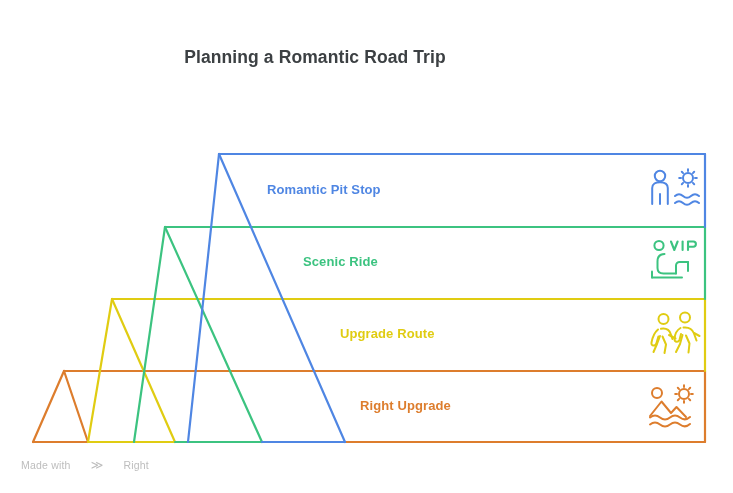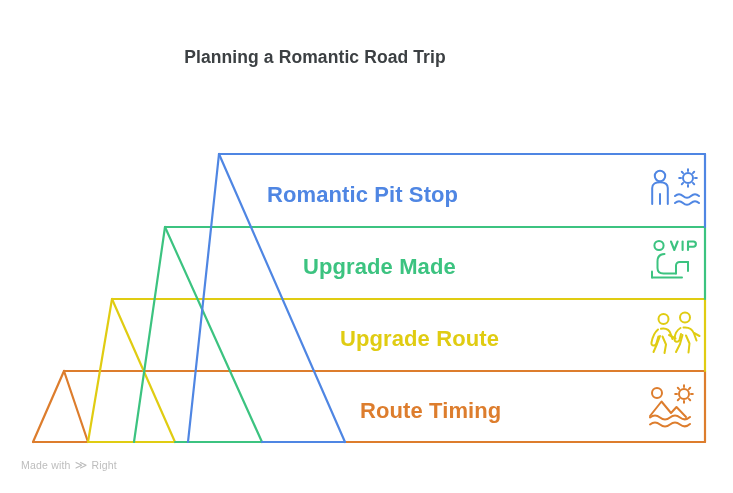--- a/index.html
+++ b/index.html
@@ -26,32 +26,32 @@
     color: #3c4043;
     letter-spacing: 0.1px;
   }
   #diagram {
     position: absolute;
     top: 0;
     left: 0;
   }
   .tier-label {
     position: absolute;
-    font-size: 22px;
+    font-size: 13px;
     font-weight: bold;
     white-space: nowrap;
     letter-spacing: 0.1px;
   }
   #watermark {
     position: absolute;
     left: 21px;
     top: 459px;
     display: flex;
     align-items: center;
-    gap: 4px;
+    gap: 20px;
     font-size: 10.5px;
     color: #bdbdbd;
     letter-spacing: 0.2px;
   }
   #watermark .wm-logo {
     display: inline-block;
     line-height: 1;
     font-size: 12px;
     color: #bdbdbd;
     transform: translateY(-0.5px);
@@ -171,23 +171,23 @@
 
     <path d="M 2 32 L 13.5 17.5 L 23 29 L 28.5 23 L 38 33"></path>
 
     <path d="M 2 33.5 Q 7 29.5 12 33.5 T 22 33.5 T 32 33.5 T 42 33"></path>
     <path d="M 2 40.5 Q 7 36.5 12 40.5 T 22 40.5 T 32 40.5 T 42 40"></path>
   </g>
 </svg>
 
 <div class="tier-label" style="left:267px; top:182px; color:#4f86e3;">Romantic Pit Stop</div>
 
-<div class="tier-label" style="left:303px; top:254px; color:#3cc380;">Upgrade Made</div>
+<div class="tier-label" style="left:303px; top:254px; color:#3cc380;">Scenic Ride</div>
 
 <div class="tier-label" style="left:340px; top:326px; color:#e0cc12;">Upgrade Route</div>
 
-<div class="tier-label" style="left:360px; top:398px; color:#dd7d2d;">Route Timing</div>
+<div class="tier-label" style="left:360px; top:398px; color:#dd7d2d;">Right Upgrade</div>
 
 <div id="watermark">
   <span>Made with</span>
   <span class="wm-logo">≫</span>
   <span>Right</span>
 </div>
 
 </body></html>

